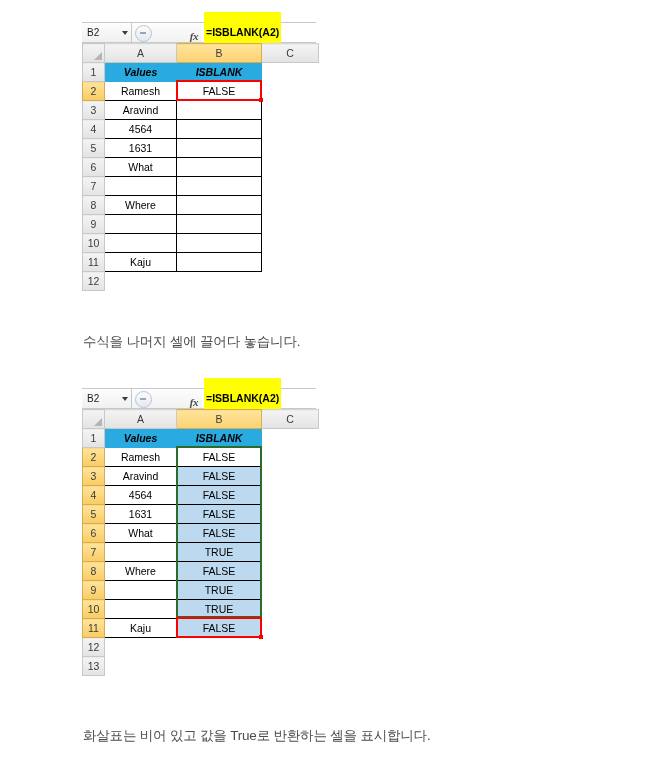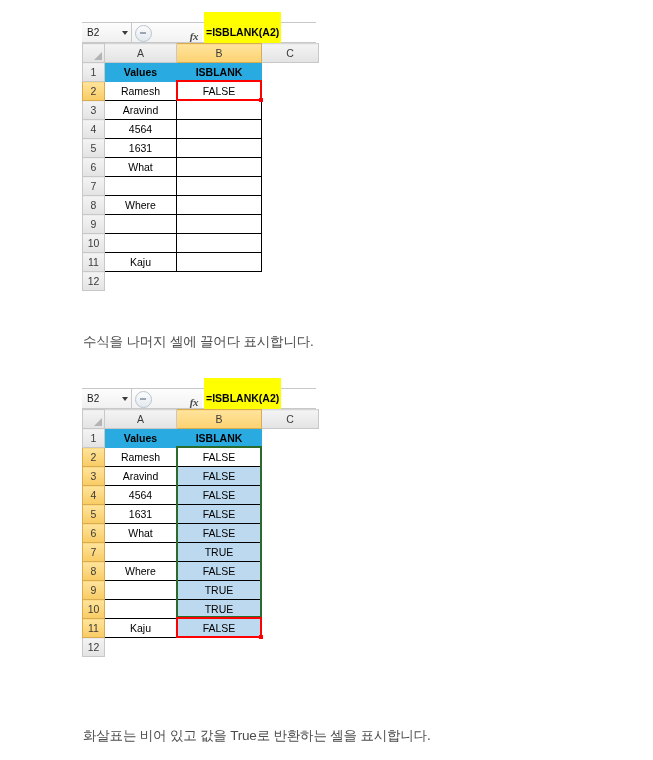--- a/index.html
+++ b/index.html
@@ -181,20 +181,21 @@
   }
   .cell.empty-nogrid {
     border: none;
     background: #ffffff;
   }
   .cell.hdrfill {
     background: #29abe2;
     color: #000000;
     font-weight: bold;
     border: 1px solid #29abe2;
+    font-style: italic;
   }
   .cell.sel {
     background: #bcd9ef;
   }
   .cell.activecell {
     background: #ffffff;
   }
 
   
   .overlay {
@@ -342,21 +343,21 @@
         <td class="cell empty-nogrid"></td>
         <td class="cell empty-nogrid"></td>
       </tr>
     </tbody>
       </table>
 
     <div class="overlay red-box" style="left:94px; top:37px; width:86px; height:21px;"></div>
   </div>
 </div>
 
-<div class="caption" id="caption-1">수식을 나머지 셀에 끌어다 표시합니다.</div>
+<div class="caption" id="caption-1">수식을 나머지 셀에 끌어다 놓습니다.</div>
 
 <div class="excel-block" id="excel-block-2">
 
   <div class="formula-bar">
     <div class="name-box">
       <span class="name-box-text">B2</span>
       <span class="caret-down"></span>
     </div>
     <div class="fx-group">
       <span class="round-btn"></span>
@@ -450,20 +451,26 @@
         <td class="cell">Kaju</td>
         <td class="cell sel">FALSE</td>
         <td class="cell empty-nogrid"></td>
       </tr>
       <tr>
         <td class="rowhdr">12</td>
         <td class="cell empty-nogrid"></td>
         <td class="cell empty-nogrid"></td>
         <td class="cell empty-nogrid"></td>
       </tr>
+      <tr>
+        <td class="rowhdr">13</td>
+        <td class="cell empty-nogrid"></td>
+        <td class="cell empty-nogrid"></td>
+        <td class="cell empty-nogrid"></td>
+      </tr>
     </tbody>
       </table>
 
     <div class="overlay green-box" style="left:94px; top:37px; width:86px; height:172px;"></div>
 
     <div class="overlay red-box" style="left:94px; top:208px; width:86px; height:21px;"></div>
   </div>
 </div>
 
 <div class="caption" id="caption-2">화살표는 비어 있고 값을 True로 반환하는 셀을 표시합니다.</div>

